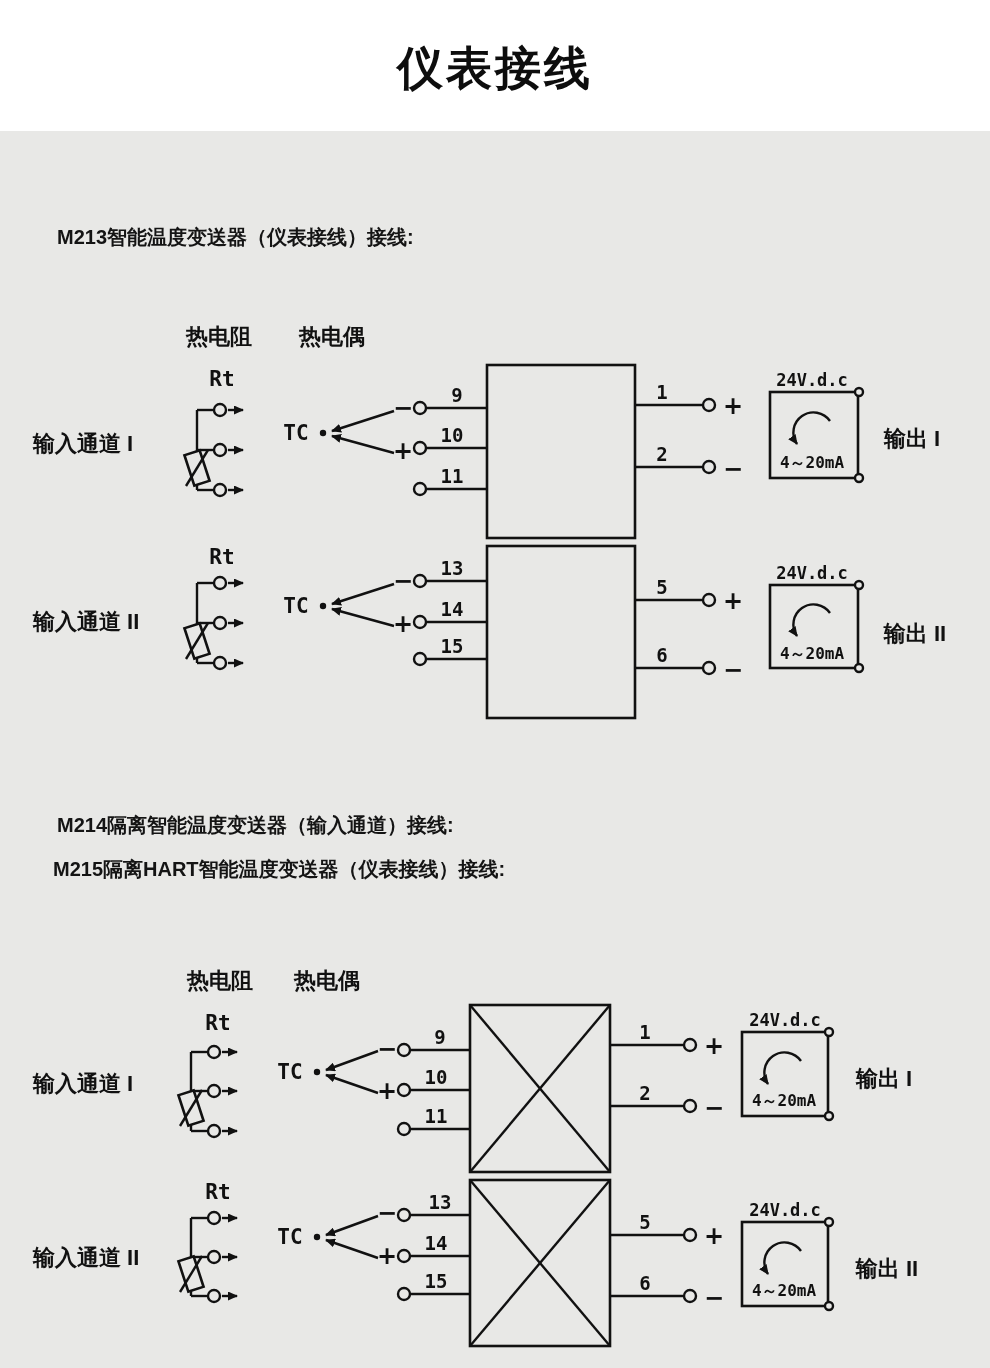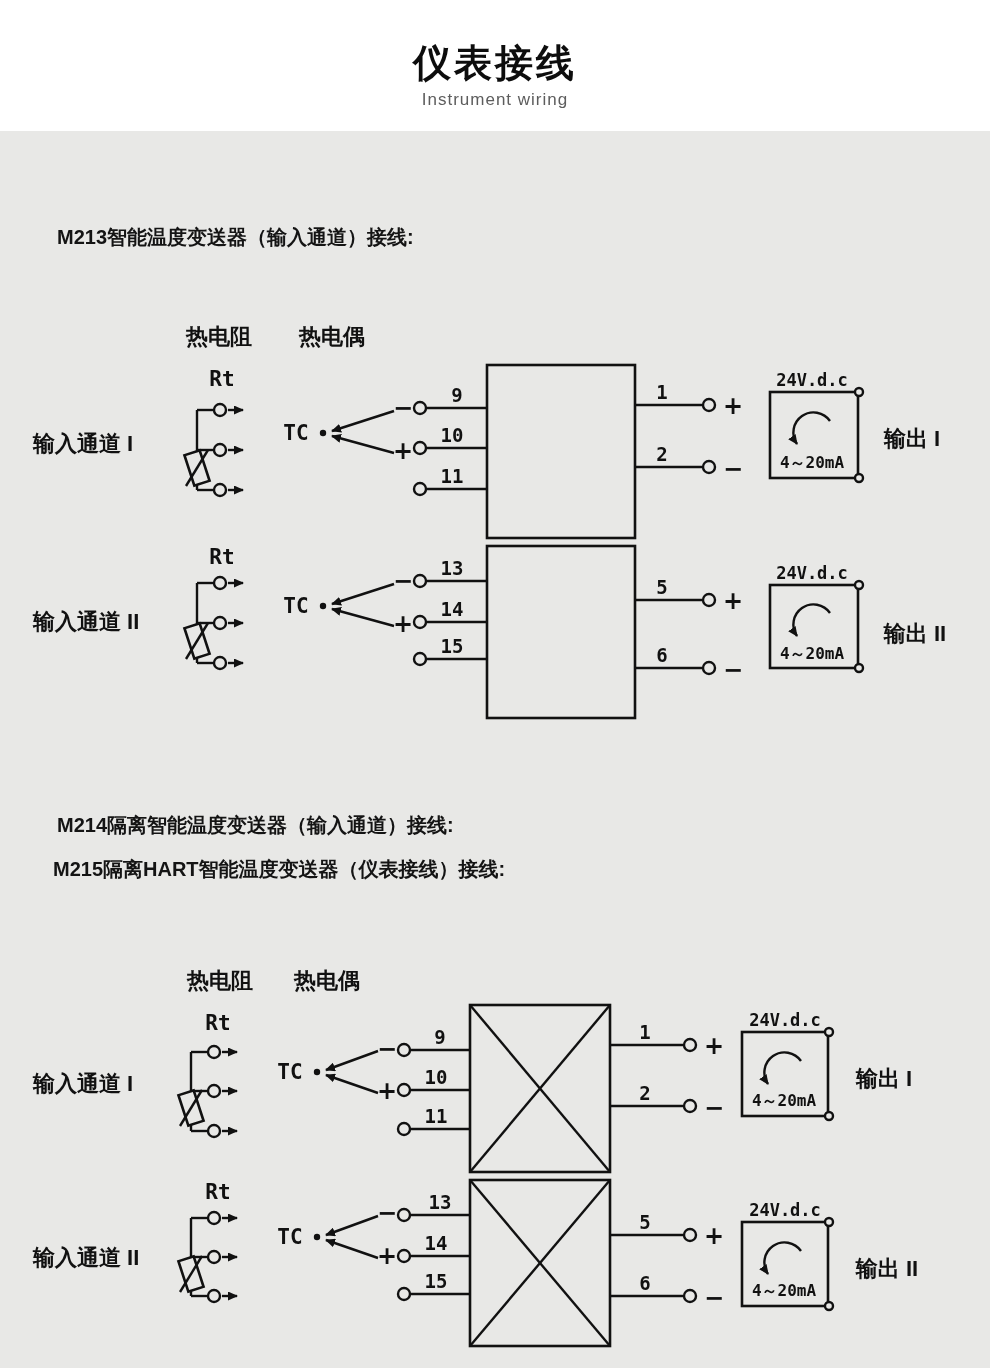--- a/index.html
+++ b/index.html
@@ -9,21 +9,21 @@
     background:#e8e8e6;
     font-family:"Liberation Sans", sans-serif;
     overflow:hidden;
   }
   .header {
     position:absolute; top:0; left:0; width:990px; height:131px;
     background:#ffffff; text-align:center;
   }
   .title {
     padding-top:38px;
-    font-size:38px; font-weight:700; color:#0d0d0d; letter-spacing:3px;
+    font-size:46px; font-weight:700; color:#0d0d0d; letter-spacing:3px;
     font-family:"Liberation Sans", sans-serif;
   }
   .subtitle {
     font-size:17px; color:#5d5d5d; letter-spacing:1px; margin-top:1px;
     font-family:"Liberation Sans", sans-serif;
   }
   .section-label {
     position:absolute; font-size:20px; font-weight:700; color:#141414;
     white-space:nowrap; font-family:"Liberation Sans", sans-serif;
   }
@@ -39,24 +39,23 @@
   .box  { stroke:#111; stroke-width:2.6; fill:none; }
   .fillbg { fill:#e8e8e6; }
 </style>
 </head>
 <body>
 
 <div class="page">
 
   <header class="header">
     <h1 class="title">仪表接线</h1>
-    <div class="subtitle">Instrument wiring</div>
   </header>
 
-  <div class="section-label" style="left:57px;top:224px">M213智能温度变送器（输入通道）接线:</div>
+  <div class="section-label" style="left:57px;top:224px">M213智能温度变送器（仪表接线）接线:</div>
 
   <svg class="diagram" style="top:300px" width="990" height="440" viewBox="0 300 990 440">
     <defs>
       <marker id="ah" markerWidth="11" markerHeight="9" refX="9" refY="4.5" orient="auto" markerUnits="userSpaceOnUse">
         <path d="M0 0 L10 4.5 L0 9 Z" fill="#111"></path>
       </marker>
     </defs>
 
     <text class="cjk" x="219" y="344" text-anchor="middle">热电阻</text>
     <text class="cjk" x="332" y="344" text-anchor="middle">热电偶</text>

